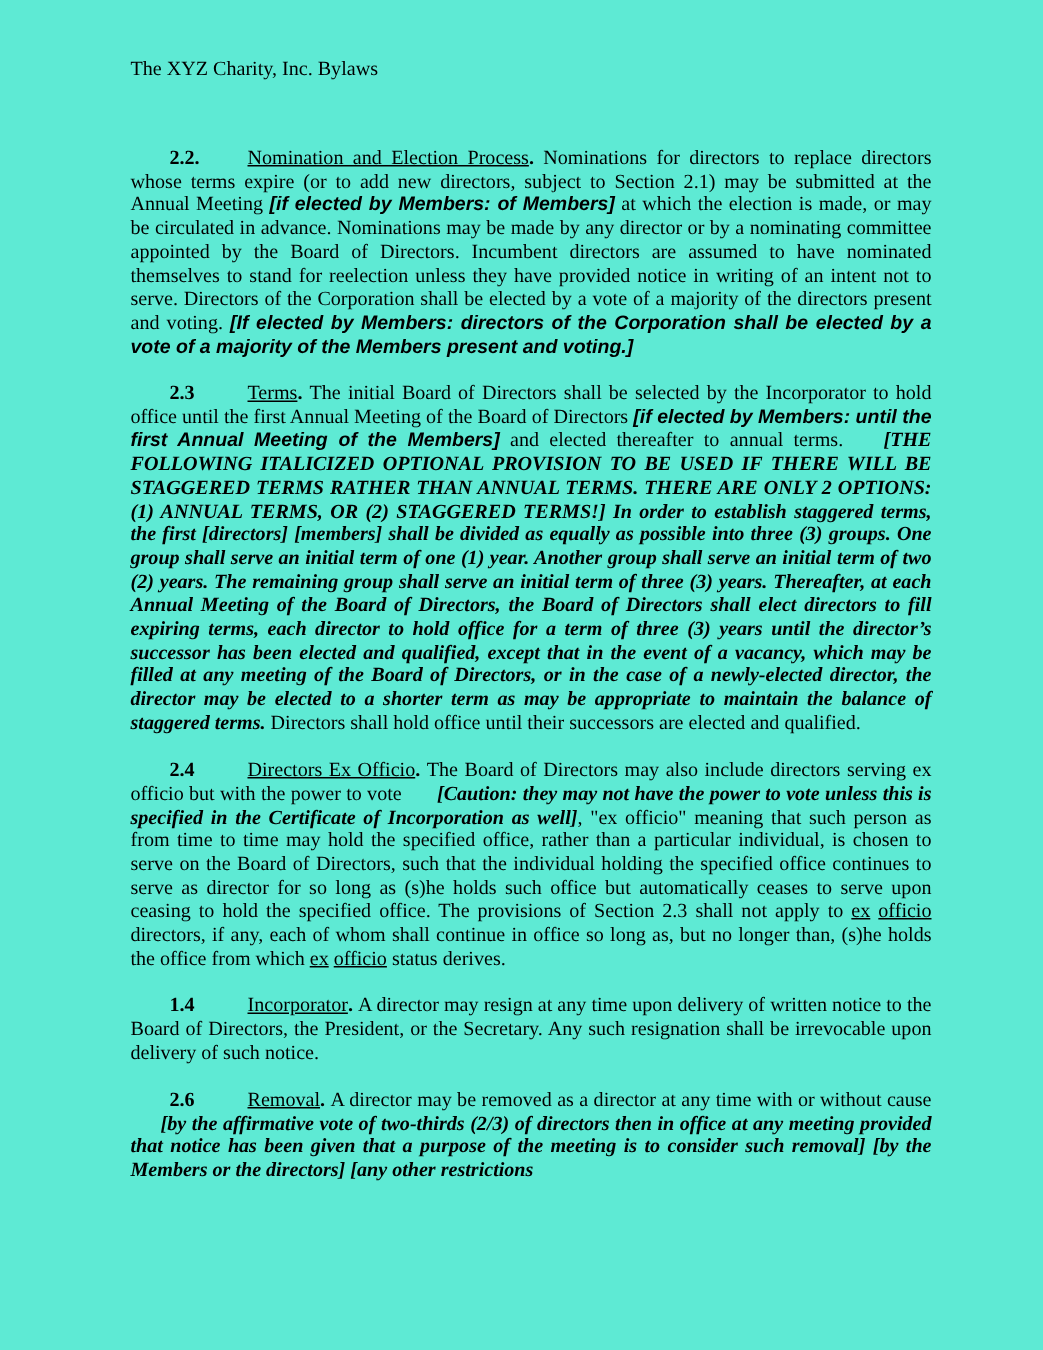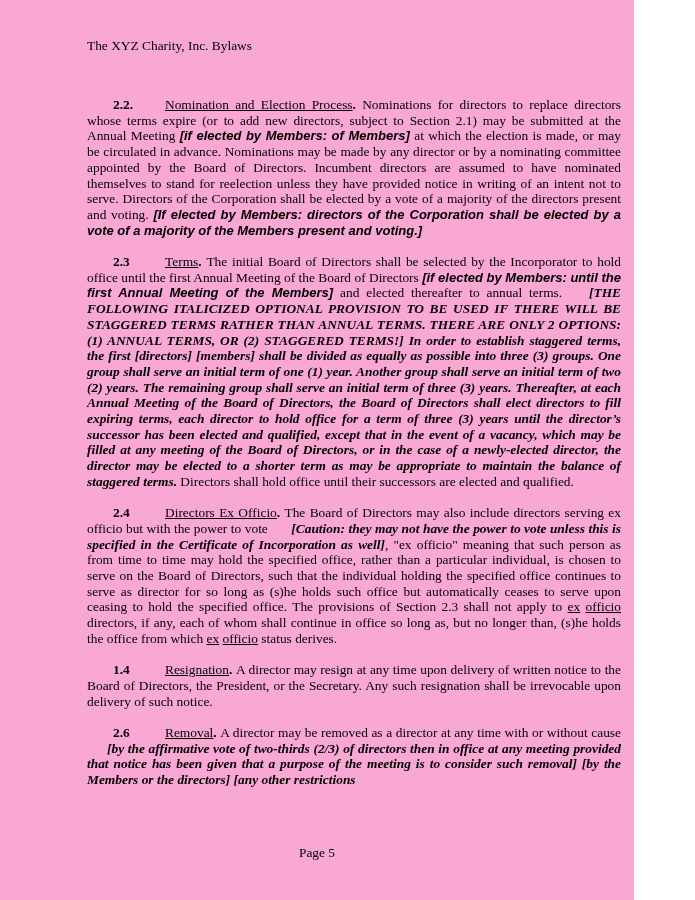--- a/index.html
+++ b/index.html
@@ -2,23 +2,23 @@
 <html><head>
 <meta charset="utf-8">
 <style>
   html, body {
     margin: 0;
     padding: 0;
     background: #ffffff;
   }
   .page {
     position: relative;
-    width: 634px;
+    width: 695px;
     height: 900px;
-    background: #f9a8d4;
+    background: #5eead4;
     color: #000000;
     font-family: "Liberation Serif", serif;
     overflow: hidden;
   }
   .doc-header {
     position: absolute;
     top: 38px;
     left: 87px;
     font-size: 13.4px;
     line-height: 15.7px;
@@ -78,18 +78,17 @@
 </head>
 <body>
 
 <div class="page">
   <div class="doc-header">The XYZ Charity, Inc. Bylaws</div>
 
   <div class="doc-body">
       <p class="para"><span class="secnum">2.2.</span><span class="run heading">Nomination and Election Process</span><span class="run bold">.  </span><span class="run normal">Nominations for directors to replace directors whose terms expire (or to add new directors, subject to Section 2.1) may be submitted at the Annual Meeting </span><span class="run sans">[if elected by Members: of Members]</span><span class="run normal"> at which the election is made, or may be circulated in advance.  Nominations may be made by any director or by a nominating committee appointed by the Board of Directors.  Incumbent directors are assumed to have nominated themselves to stand for reelection unless they have provided notice in writing of an intent not to serve.  Directors of the Corporation shall be elected by a vote of a majority of the directors present and voting.  </span><span class="run sans">[If elected by Members:  directors of the Corporation shall be elected by a vote of a majority of the Members present and voting.]</span></p>
       <p class="para"><span class="secnum">2.3</span><span class="run heading">Terms</span><span class="run bold">.  </span><span class="run normal">The initial Board of Directors shall be selected by the Incorporator to hold office until the first Annual Meeting of the Board of Directors </span><span class="run sans">[if elected by Members: until the first Annual Meeting of the Members]</span><span class="run normal"> and elected thereafter to annual terms.  </span><span class="run serifbi">[THE FOLLOWING ITALICIZED OPTIONAL PROVISION TO BE USED IF THERE WILL BE STAGGERED TERMS RATHER THAN ANNUAL TERMS.  THERE ARE ONLY 2 OPTIONS:  (1) ANNUAL TERMS, OR (2) STAGGERED TERMS!]  In order to establish staggered terms, the first [directors] [members] shall be divided as equally as possible into three (3) groups.  One group shall serve an initial term of one (1) year.  Another group shall serve an initial term of two (2) years.  The remaining group shall serve an initial term of three (3) years.  Thereafter, at each Annual Meeting of the Board of Directors, the Board of Directors shall elect directors to fill expiring terms, each director to hold office  for a term of three (3) years until the director’s successor has been elected and qualified, except that in the event of a vacancy, which may be filled at any meeting of the Board of Directors, or in the case of a newly-elected director, the director may be elected to a shorter term as may be appropriate to maintain the balance of staggered terms.</span><span class="run normal"> Directors shall hold office until their successors are elected and qualified.</span></p>
       <p class="para"><span class="secnum">2.4</span><span class="run heading">Directors Ex Officio</span><span class="run bold">.  </span><span class="run normal">The Board of Directors may also include directors serving ex officio but with the power to vote  </span><span class="run serifbi">[Caution:  they may not have the power to vote unless this is specified in the Certificate of Incorporation as well]</span><span class="run normal">, "ex officio" meaning that such person as from time to time may hold the specified office, rather than a particular individual, is chosen to serve on the Board of Directors, such that the individual holding the specified office continues to serve as director for so long as (s)he holds such office but automatically ceases to serve upon ceasing to hold the specified office.  The provisions of Section 2.3 shall not apply to </span><span class="run u">ex</span><span class="run normal"> </span><span class="run u">officio</span><span class="run normal"> directors, if any, each of whom shall continue in office so long as, but no longer than, (s)he holds the office from which </span><span class="run u">ex</span><span class="run normal"> </span><span class="run u">officio</span><span class="run normal"> status derives.</span></p>
-      <p class="para"><span class="secnum">1.4</span><span class="run heading">Resignation</span><span class="run bold">.  </span><span class="run normal">A director may resign at any time upon delivery of written notice to the Board of Directors, the President, or the Secretary.  Any such resignation shall be irrevocable upon delivery of such notice.</span></p>
+      <p class="para"><span class="secnum">1.4</span><span class="run heading">Incorporator</span><span class="run bold">.  </span><span class="run normal">A director may resign at any time upon delivery of written notice to the Board of Directors, the President, or the Secretary.  Any such resignation shall be irrevocable upon delivery of such notice.</span></p>
       <p class="para"><span class="secnum">2.6</span><span class="run heading">Removal</span><span class="run bold">.   </span><span class="run normal"> A director may be removed as a director at any time with or without cause </span><span class="run serifbi">[by the affirmative vote of two-thirds (2/3) of directors then in office at any meeting provided that notice has been given that a purpose of the meeting is to consider such removal] [by the Members or the directors] [any other restrictions</span></p>
     </div>
 
-  <div class="doc-footer">Page 5</div>
 </div>
 
 </body></html>

